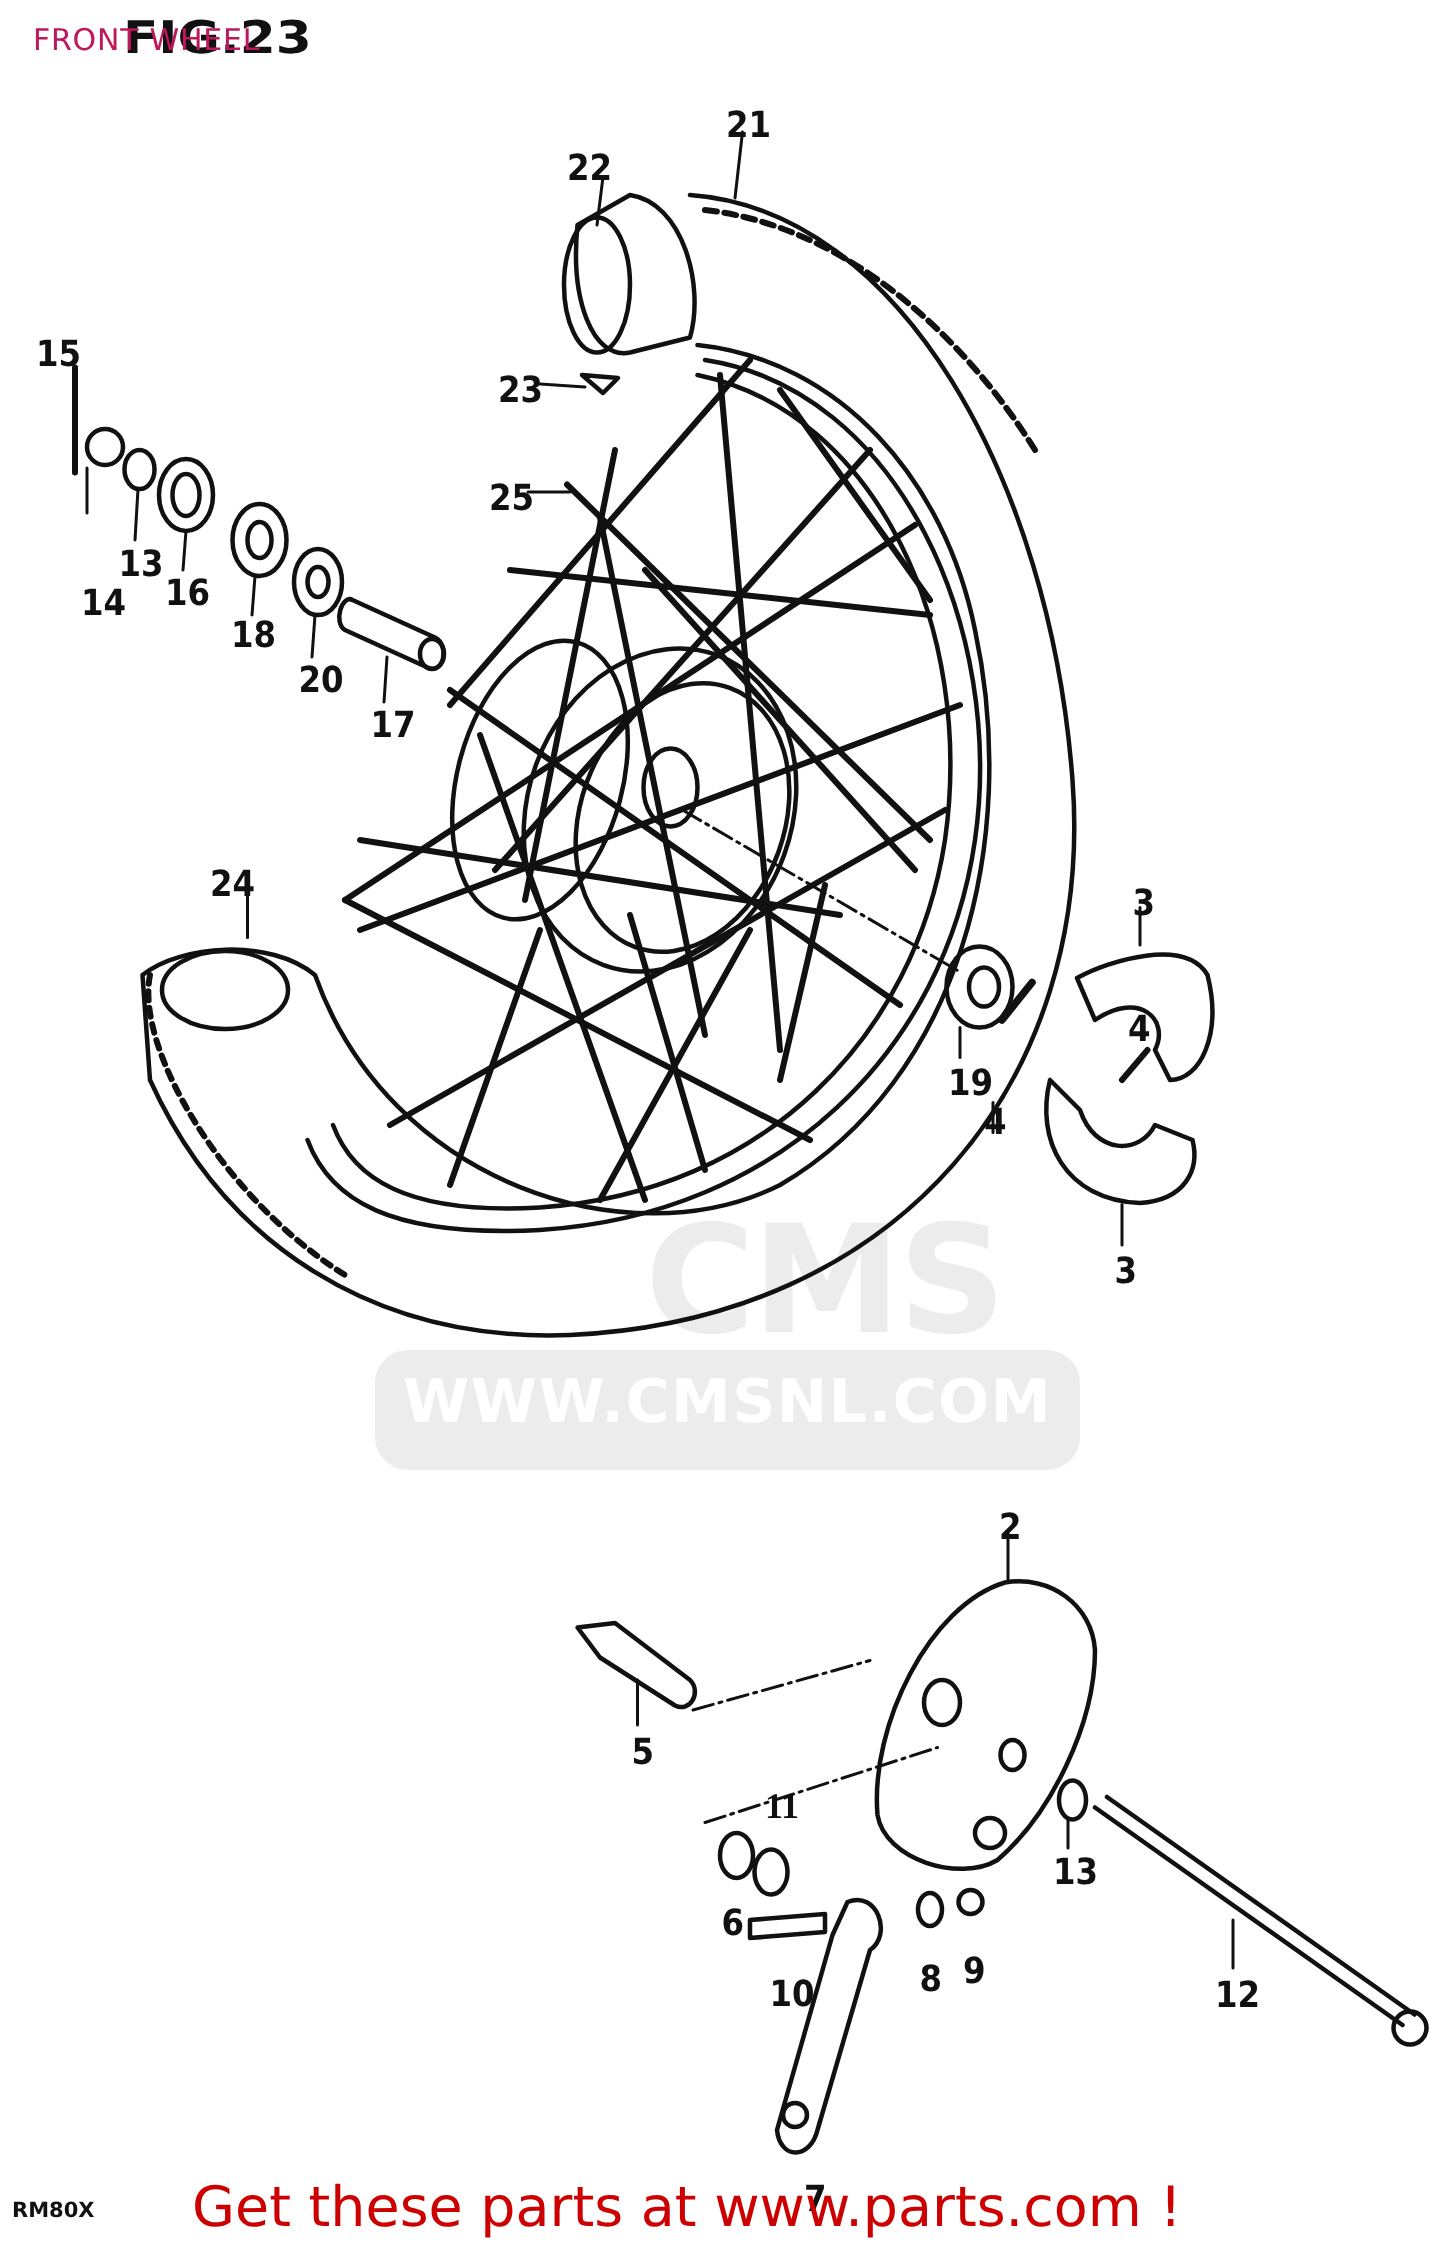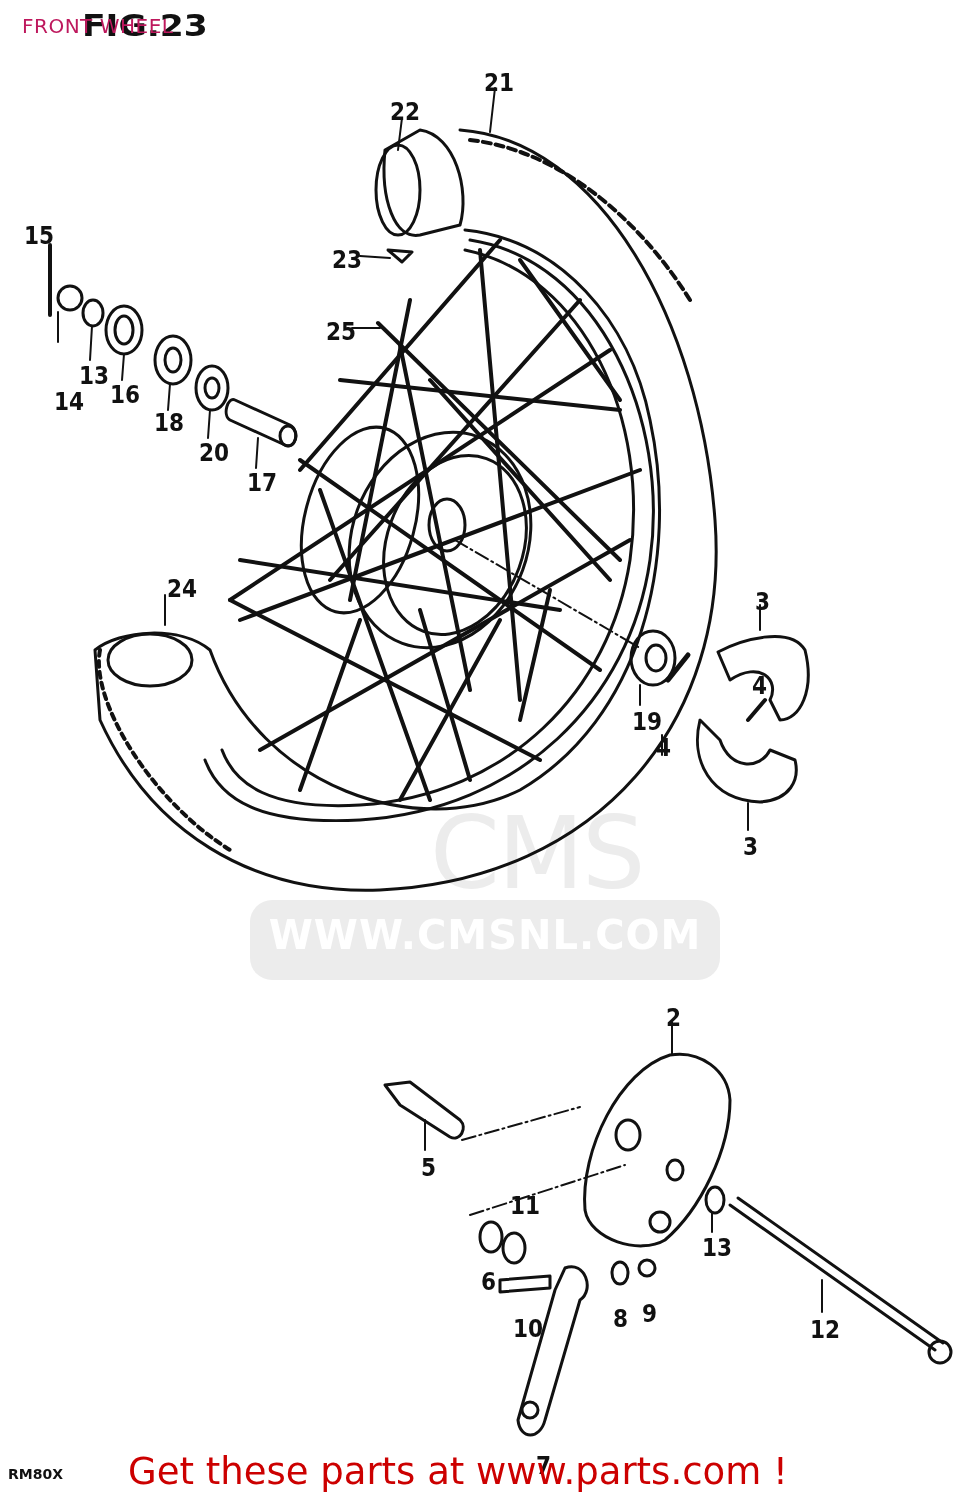--- a/index.html
+++ b/index.html
@@ -5,21 +5,21 @@
   html, body { margin: 0; padding: 0; background: #ffffff; }
   body { width: 968px; height: 1500px; position: relative; overflow: hidden; font-family: "DejaVu Sans", sans-serif; }
   .page-title { position: absolute; left: 22px; top: 14px; font-size: 20px; color: #be185d; letter-spacing: 0.5px; z-index: 5; }
   .fig-label { position: absolute; left: 82px; top: 8px; font-size: 30px; font-weight: bold; color: #111; font-family: "DejaVu Sans", sans-serif; transform: scaleX(1.15); transform-origin: left; z-index: 4; }
   .diagram { position: absolute; left: 0; top: 0; width: 968px; height: 1500px; }
   .callout { position: absolute; font-size: 24px; color: #111; font-family: "DejaVu Sans Condensed", "DejaVu Sans", sans-serif; font-weight: bold; }
   .model-code { position: absolute; left: 8px; top: 1466px; font-size: 14px; font-weight: bold; color: #111; }
   .cta { position: absolute; left: 128px; top: 1450px; font-size: 37px; color: #cc0000; font-family: "DejaVu Sans", sans-serif; white-space: nowrap; }
   .watermark-box { position: absolute; left: 250px; top: 900px; width: 470px; height: 80px; background: #ececec; border-radius: 22px; }
   .watermark-url { position: absolute; left: 250px; top: 912px; width: 470px; text-align: center; font-size: 40px; font-weight: bold; color: #ffffff; letter-spacing: 1px; }
-  .watermark-cms { position: absolute; left: 430px; top: 795px; font-size: 100px; font-weight: normal; color: #ececec; letter-spacing: -2px; }
+  .watermark-cms { position: absolute; left: 430px; top: 795px; font-size: 100px; font-weight: bold; color: #ececec; letter-spacing: -2px; }
 </style>
 </head>
 <body>
 
 <div class="watermark-box"></div>
 <div class="watermark-cms">CMS</div>
 <div class="watermark-url">WWW.CMSNL.COM</div>
 
 <svg class="diagram" viewBox="0 0 968 1500" xmlns="http://www.w3.org/2000/svg" fill="none" stroke="#111" stroke-width="3" stroke-linecap="round" stroke-linejoin="round">
 
@@ -160,32 +160,32 @@
 
 <div id="callouts">
   <div class="callout" style="left:24px;top:222px;">15</div>
   <div class="callout" style="left:54px;top:345px;margin-top:43px;">14</div>
   <div class="callout" style="left:79px;top:362px;">13</div>
   <div class="callout" style="left:110px;top:381px;">16</div>
   <div class="callout" style="left:154px;top:409px;">18</div>
   <div class="callout" style="left:199px;top:439px;">20</div>
   <div class="callout" style="left:247px;top:469px;">17</div>
   <div class="callout" style="left:484px;top:69px;">21</div>
-  <div class="callout" style="left:390px;top:98px;">22</div>
+  <div class="callout" style="left:378px;top:98px;">22</div>
   <div class="callout" style="left:332px;top:246px;">23</div>
   <div class="callout" style="left:326px;top:318px;text-align:right;">25</div>
-  <div class="callout" style="left:167px;top:575px;">24</div>
+  <div class="callout" style="left:140px;top:575px;">24</div>
   <div class="callout" style="left:755px;top:588px;">3</div>
   <div class="callout" style="left:632px;top:708px;">19</div>
   <div class="callout" style="left:752px;top:672px;">4</div>
   <div class="callout" style="left:656px;top:734px;">4</div>
   <div class="callout" style="left:743px;top:833px;">3</div>
   <div class="callout" style="left:666px;top:1004px;">2</div>
   <div class="callout" style="left:421px;top:1154px;">5</div>
-  <div class="callout" style="left:510px;top:1192px;">11</div>
+  <div class="callout" style="left:510px;top:1192px;font-family:Liberation Serif, serif;">11</div>
   <div class="callout" style="left:702px;top:1234px;">13</div>
   <div class="callout" style="left:481px;top:1268px;">6</div>
   <div class="callout" style="left:513px;top:1315px;text-align:right;">10</div>
   <div class="callout" style="left:613px;top:1305px;">8</div>
   <div class="callout" style="left:642px;top:1300px;">9</div>
   <div class="callout" style="left:810px;top:1316px;">12</div>
   <div class="callout" style="left:536px;top:1452px;">7</div>
 </div>
 
 <div class="model-code">RM80X</div>

